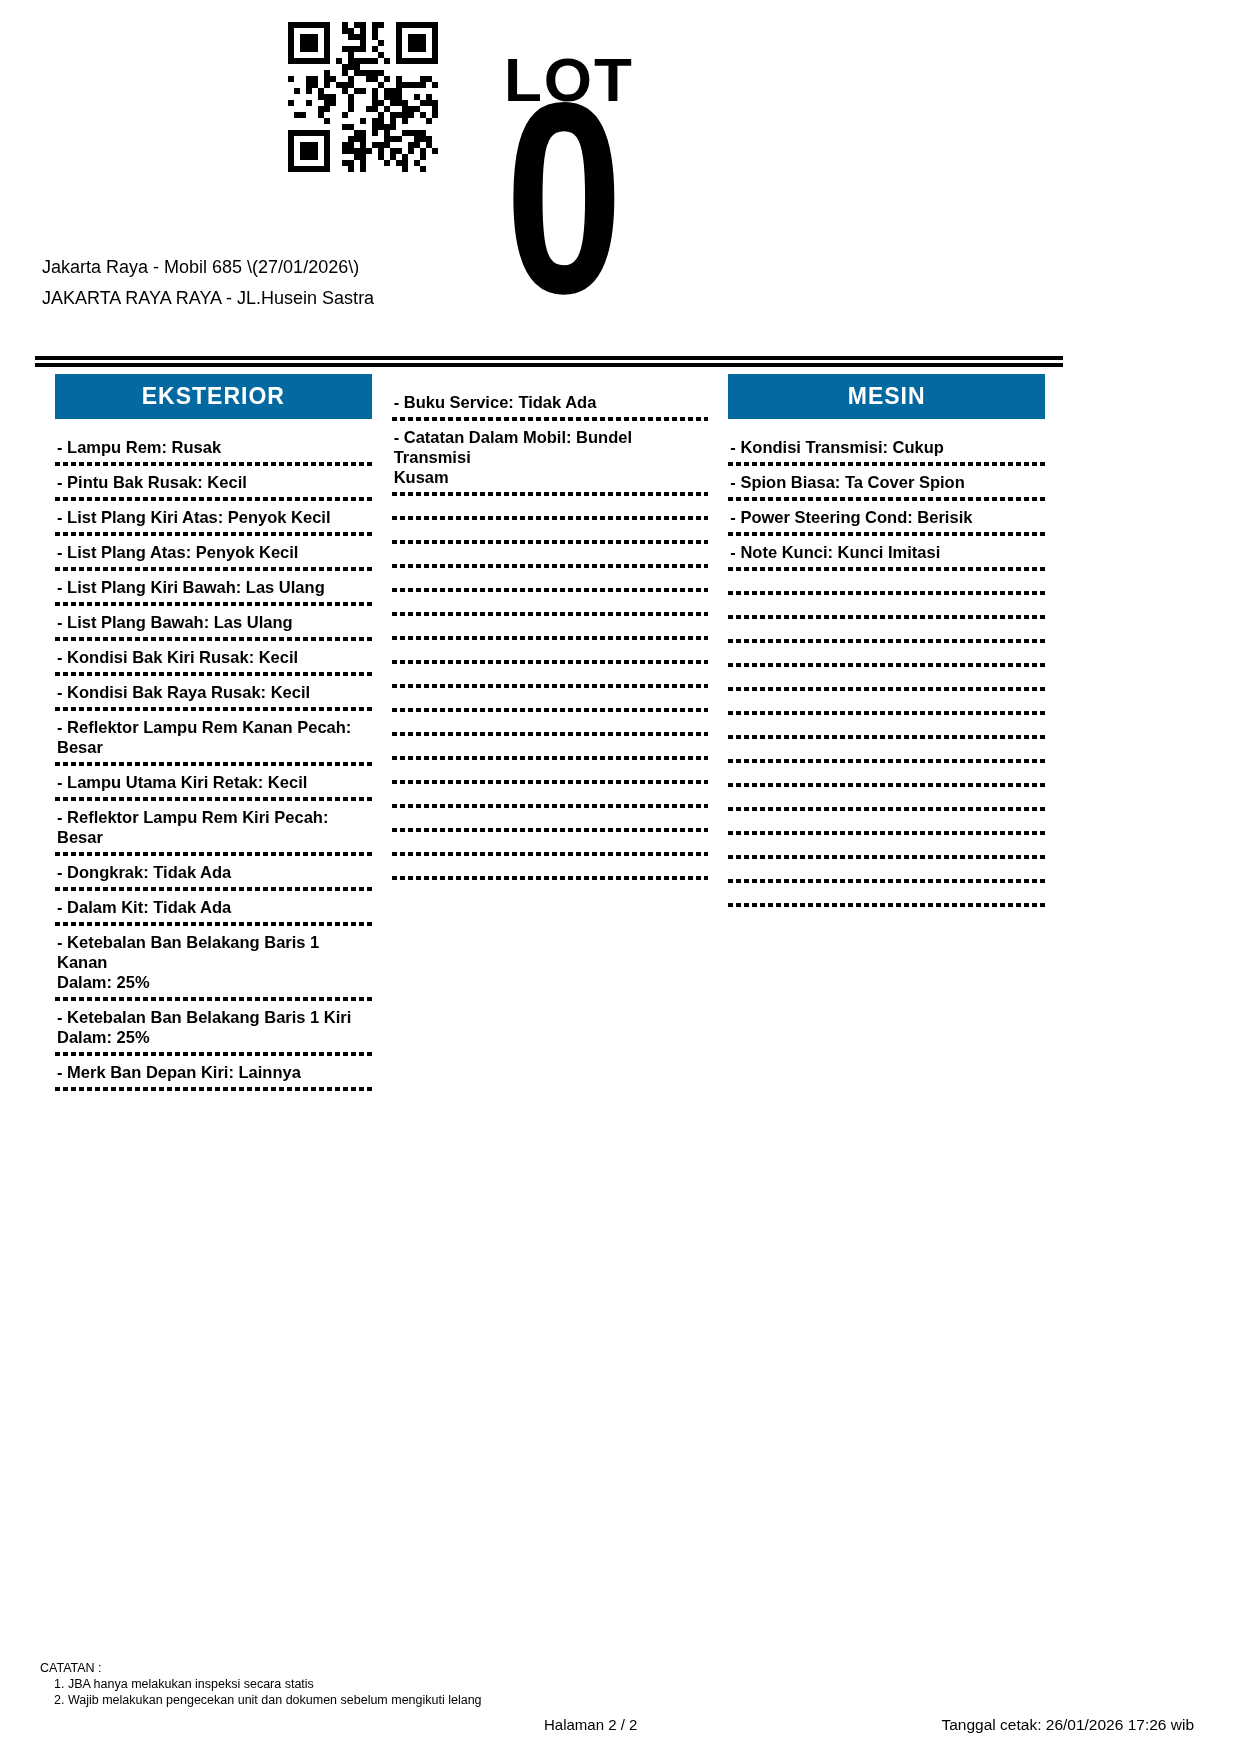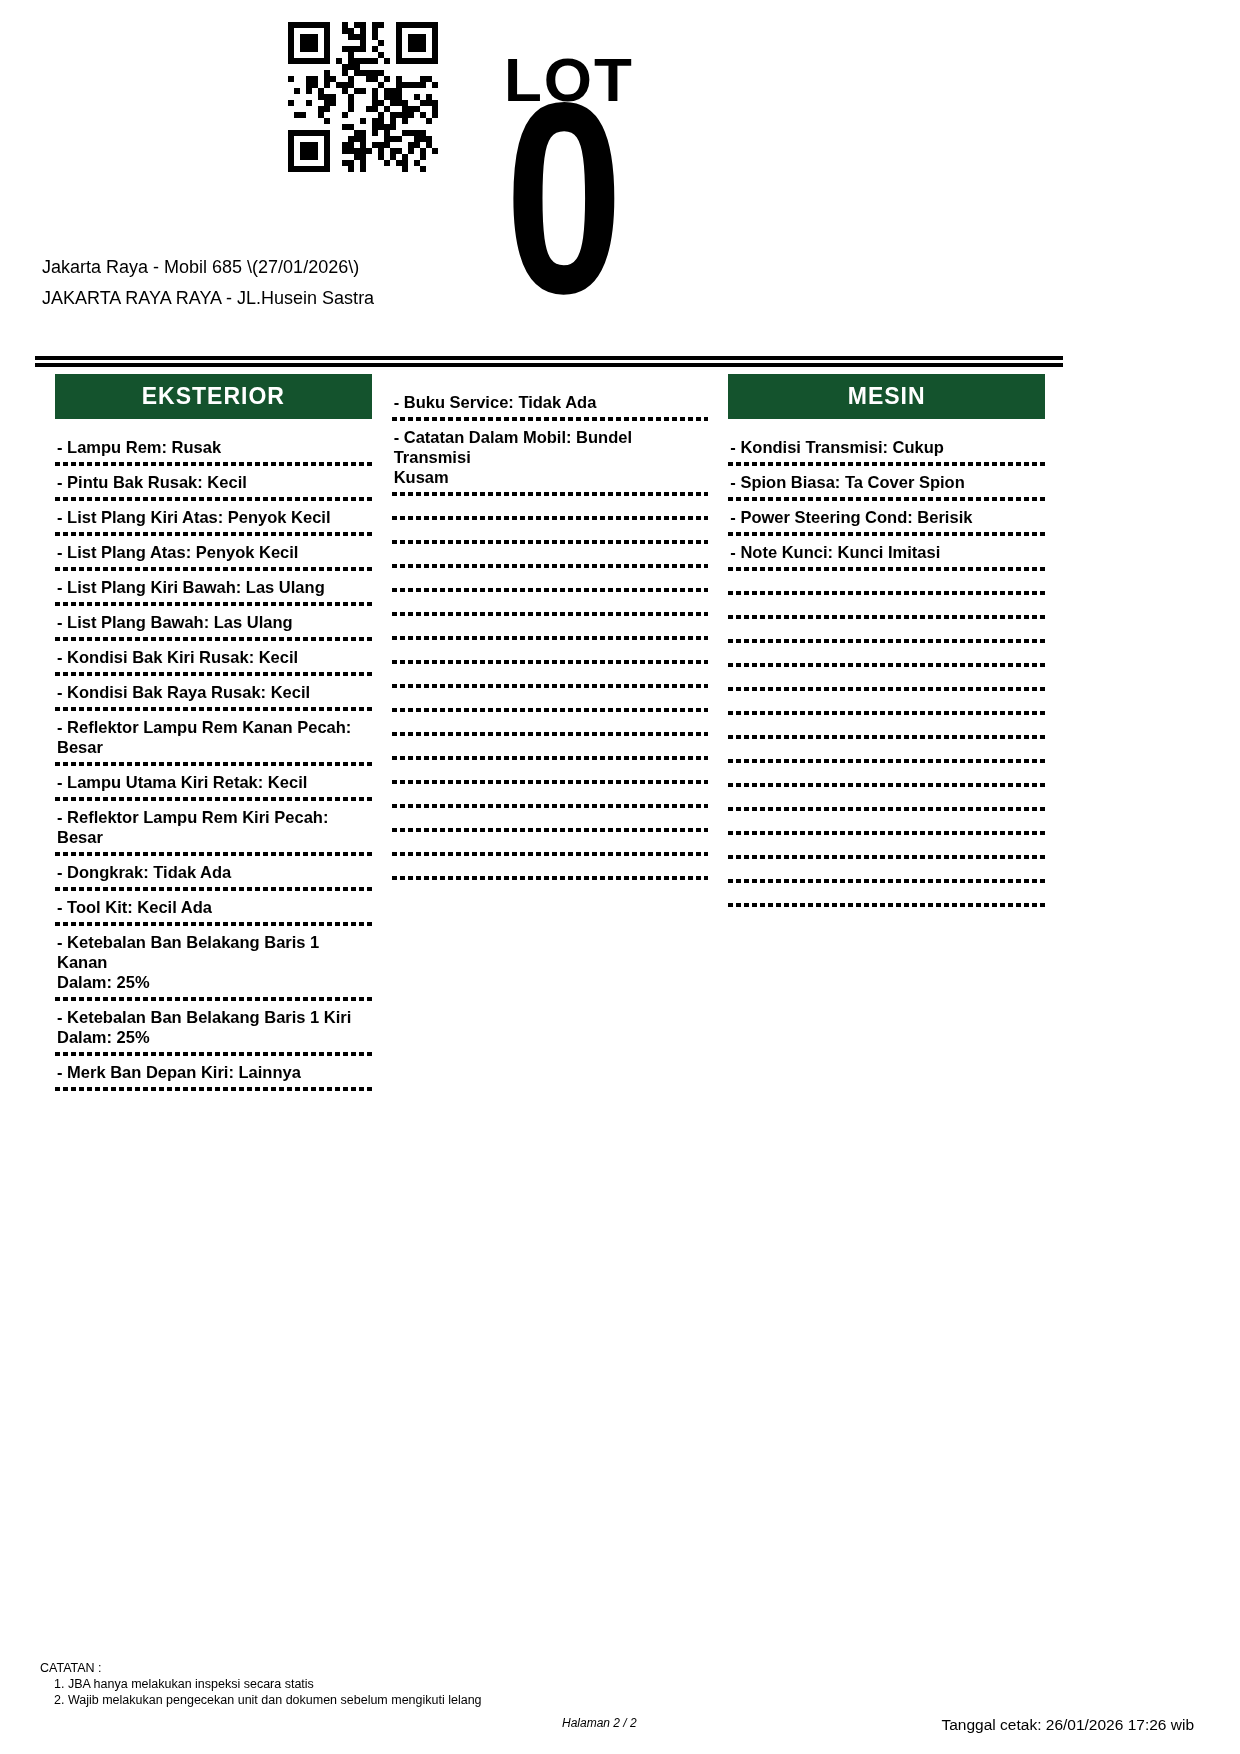--- a/index.html
+++ b/index.html
@@ -27,36 +27,36 @@
   .head-info { position:absolute; left:42px; top:252px; font-size:18px; line-height:31px; }
 
   .double-rule {
     position:absolute; left:35px; top:356px; width:1028px; height:11px;
     background:linear-gradient(#000 0 4px, #fff 4px 7px, #000 7px 11px);
   }
 
   .columns { position:absolute; left:55px; top:374px; width:990px; display:flex; gap:20px; }
   .col { flex:1; min-width:0; }
   .col-h {
-    height:45px; background:#14532d; color:#fff;
+    height:45px; background:#0369a1; color:#fff;
     font-size:23px; font-weight:bold; text-align:center; line-height:45px; letter-spacing:1px;
   }
   .rows { padding-top:12px; }
   .row-text {
     font-size:16.5px; line-height:20px; min-height:20px;
     padding:6px 2px 5px 2px; white-space:pre-line;font-weight:bold;
   }
   .dotline {
     height:4px;
     background:repeating-linear-gradient(90deg,#000 0 5px,transparent 5px 8px);
   }
 
   .catatan { position:absolute; left:40px; top:1660px; font-size:12.5px; line-height:16px; }
   .catatan-line { margin-left:14px; }
-  .page-num { position:absolute; left:562px; top:1716px; font-size:12px;font-style:italic; }
+  .page-num { position:absolute; left:544px; top:1716px; font-size:15px; }
   .print-date { position:absolute; right:46px; top:1716px; font-size:15.5px; }
 </style>
 </head>
 <body>
 
 <div class="page">
 
   <div class="qr"><svg width="150" height="150">
         <rect x="54" y="0" width="6" height="6"></rect>
         <rect x="66" y="0" width="6" height="6"></rect>
@@ -403,21 +403,21 @@
           </div>
           <div class="row">
             <div class="row-text">- Reflektor Lampu Rem Kiri Pecah: Besar</div>
             <div class="dotline"></div>
           </div>
           <div class="row">
             <div class="row-text">- Dongkrak: Tidak Ada</div>
             <div class="dotline"></div>
           </div>
           <div class="row">
-            <div class="row-text">- Tool Kit: Kecil Ada</div>
+            <div class="row-text">- Dalam Kit: Tidak Ada</div>
             <div class="dotline"></div>
           </div>
           <div class="row">
             <div class="row-text">- Ketebalan Ban Belakang Baris 1 Kanan
 Dalam: 25%</div>
             <div class="dotline"></div>
           </div>
           <div class="row">
             <div class="row-text">- Ketebalan Ban Belakang Baris 1 Kiri
 Dalam: 25%</div>

